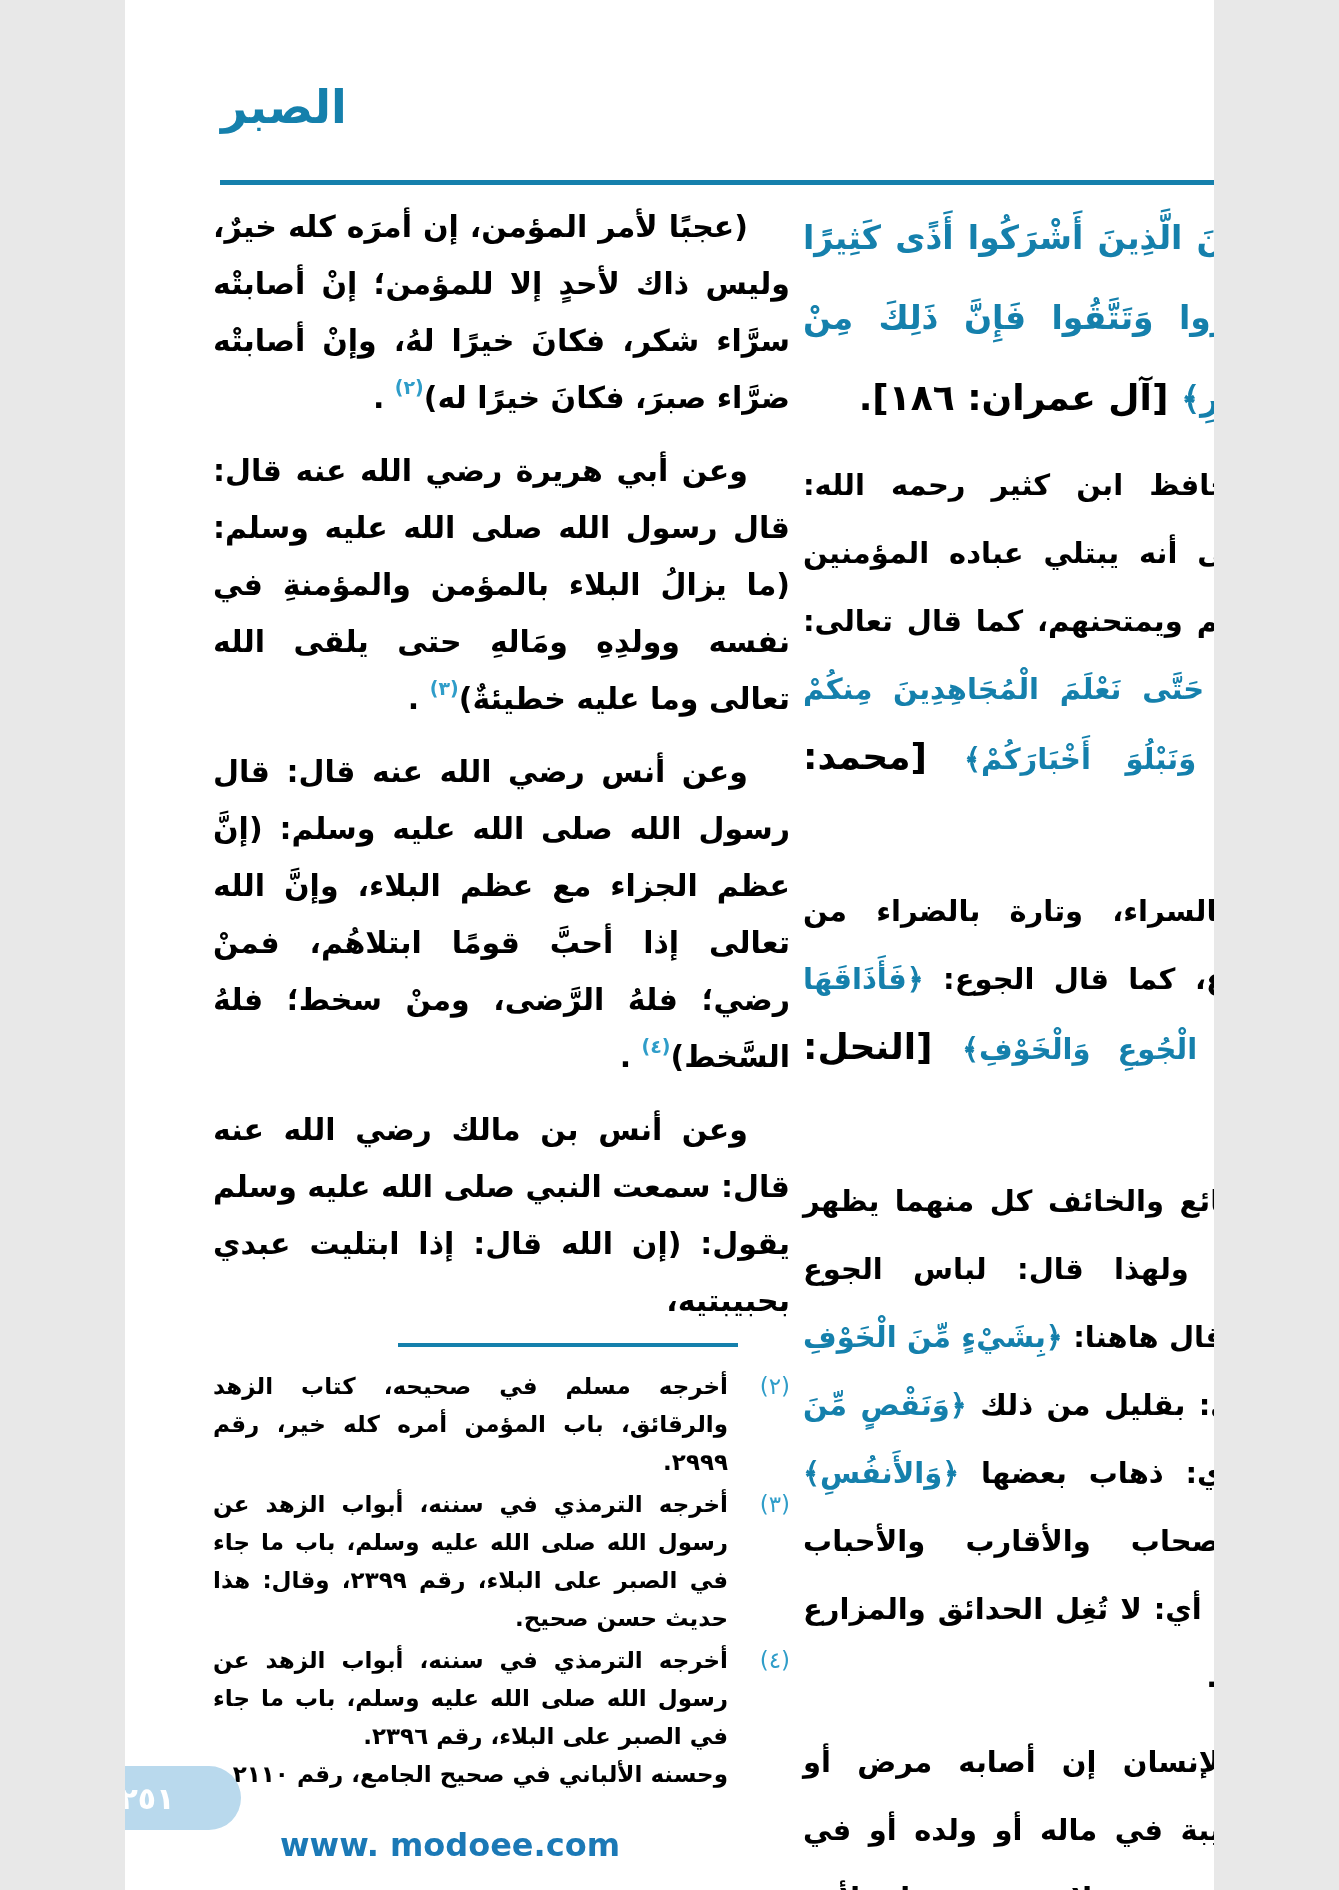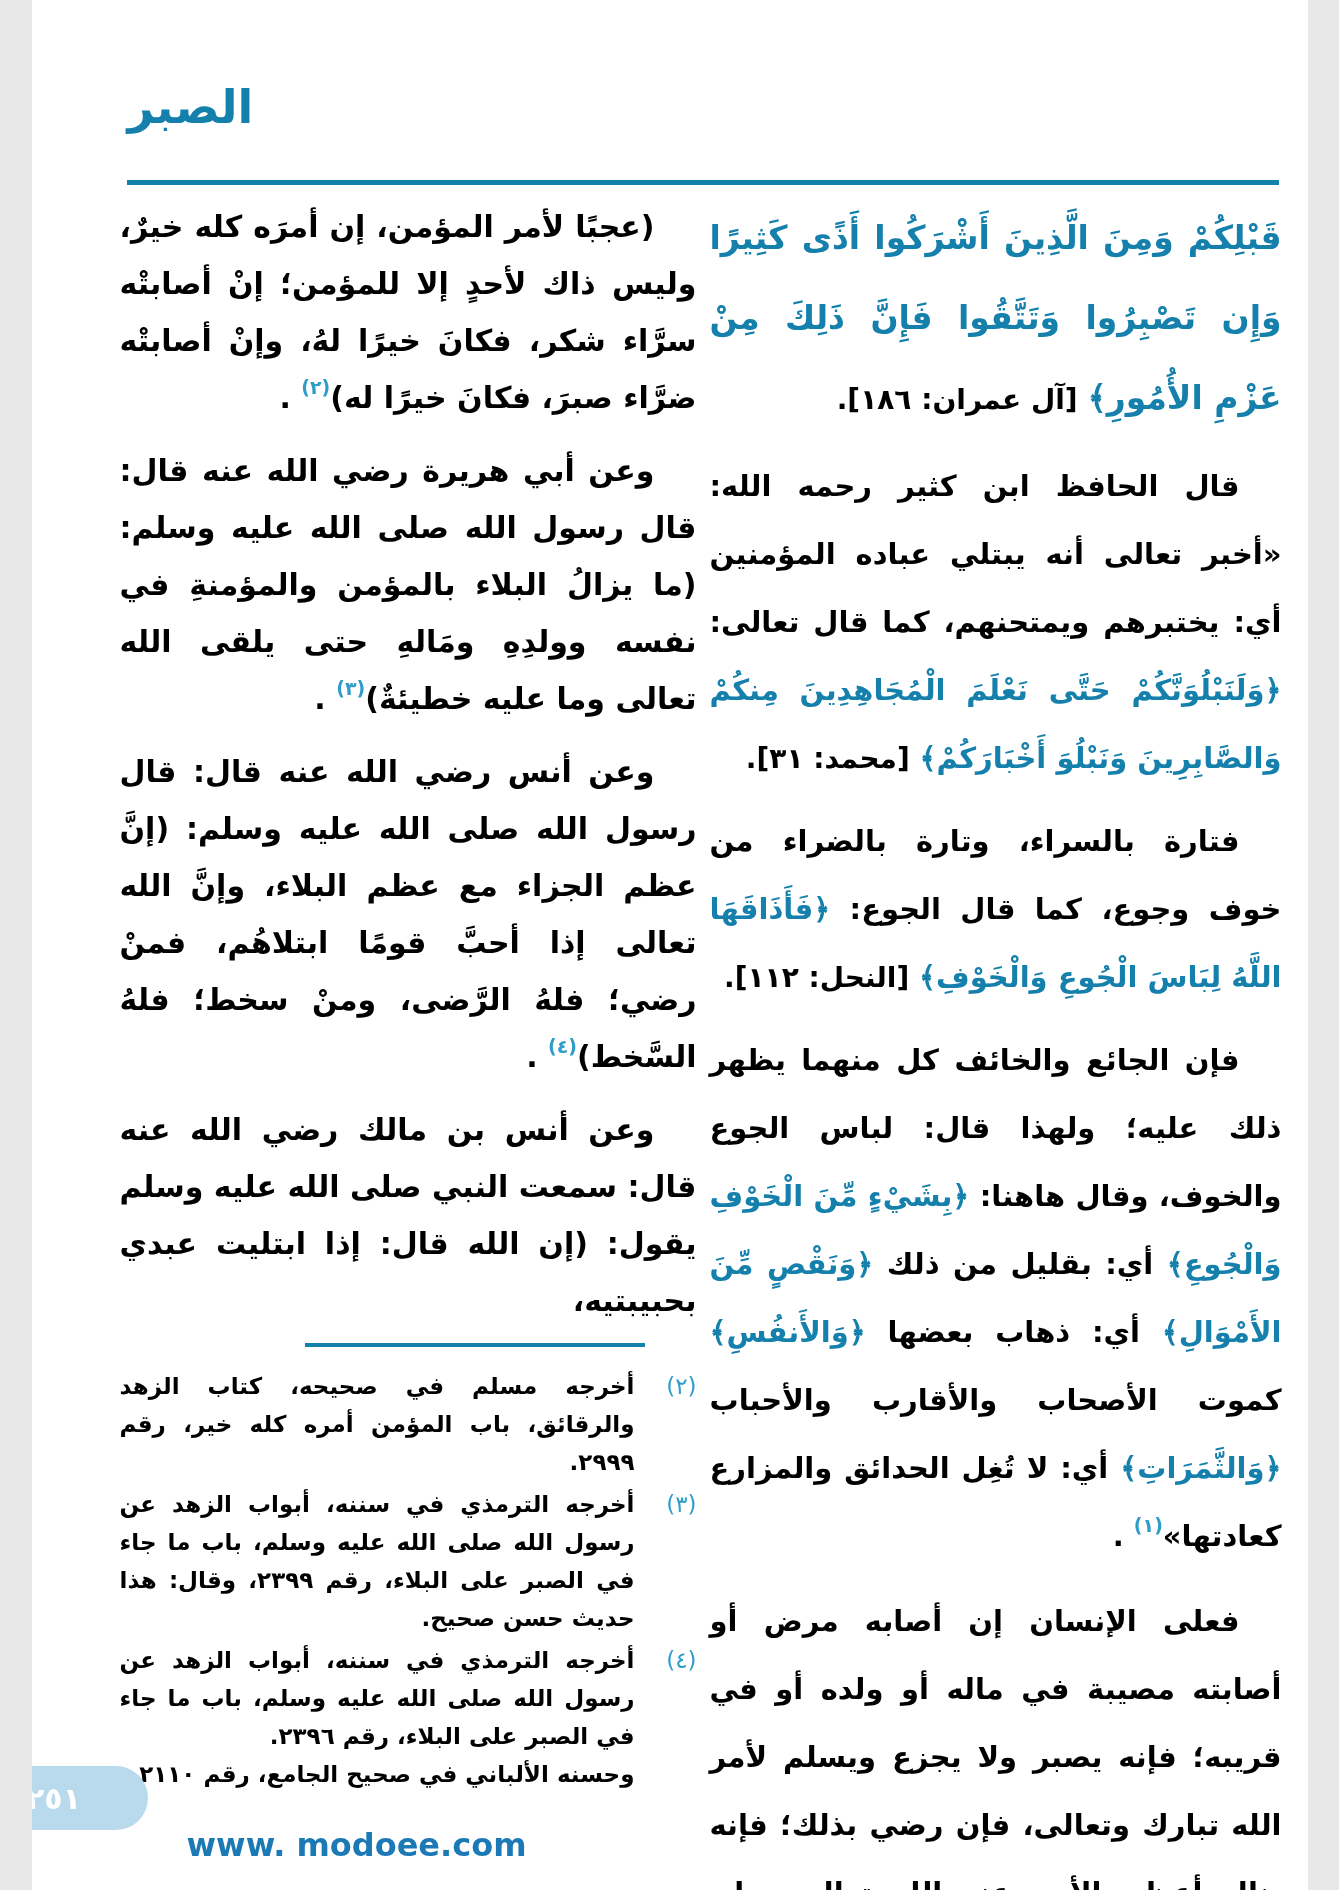--- a/index.html
+++ b/index.html
@@ -5,28 +5,27 @@
   :root{
     --accent:#1580ac;
     --marker:#2f9dc9;
     --badge:#b9d9ed;
     --website:#1b79b6;
     --ink:#000000;
   }
   html,body{margin:0;padding:0;background:#e8e8e8;}
   .page{
     position:relative;
-    width:1244px;height:1890px;
+    width:1089px;height:1890px;
     margin:0 auto;
     background:#ffffff;
     overflow:hidden;
     direction:rtl;
     font-family:"DejaVu Sans", sans-serif;
     color:var(--ink);
-    padding-left:32px;
   }
   
   .header-title{
     position:absolute;top:84px;left:96px;
     color:var(--accent);
     font-size:46px;font-weight:bold;
     line-height:1;
   }
   .header-rule{
     position:absolute;top:180px;left:95px;
@@ -49,21 +48,21 @@
   .col-left .body-p{font-size:30px;line-height:57px;margin-bottom:12px;}
   .quran{color:var(--accent);}
   .verse-block{
     color:var(--accent);
     font-size:33px;line-height:80px;
     font-weight:bold;
     text-align:justify;
     text-indent:0;
     margin-bottom:12px;
   }
-  .verse-ref{color:var(--ink);font-size:28px;}
+  .verse-ref{color:var(--ink);font-size:36px;}
   .fnref{
     color:var(--marker);
     font-size:19px;
     font-weight:bold;
     position:relative;top:-14px;
     letter-spacing:1px;
   }
   
   .fn-divider{
     height:4px;background:var(--accent);

